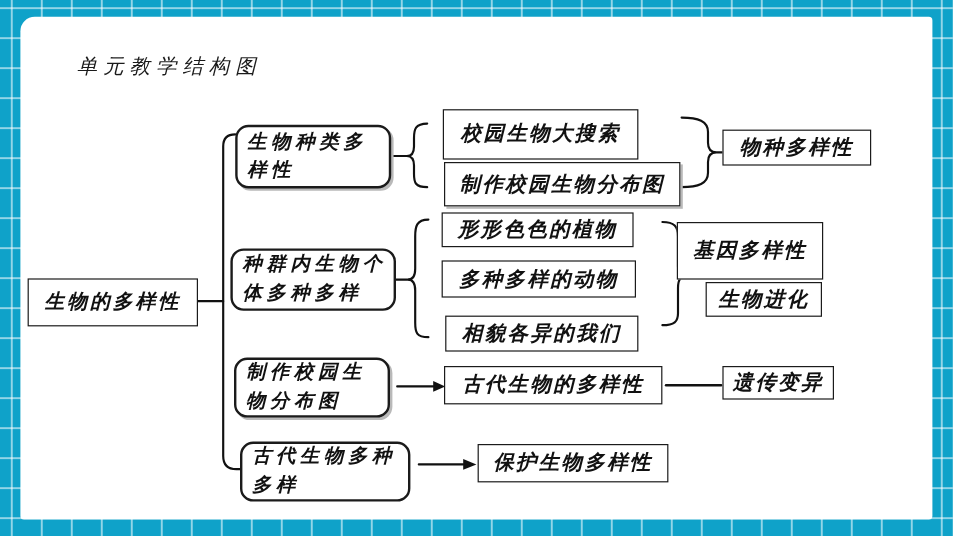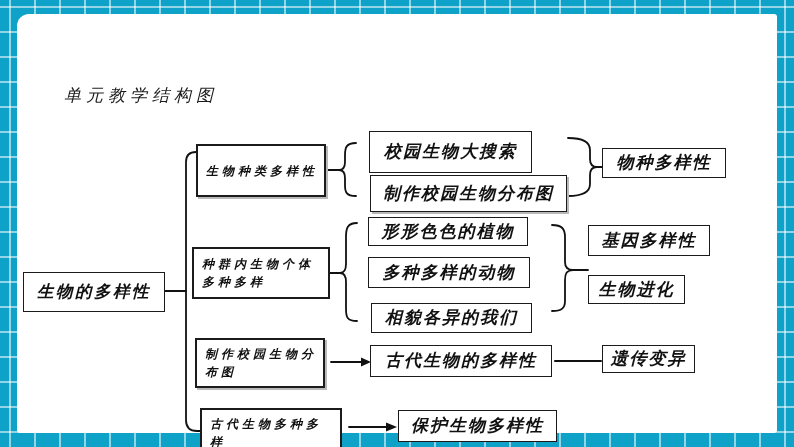--- a/index.html
+++ b/index.html
@@ -10,38 +10,38 @@
     background-image:
       linear-gradient(to right, rgba(255,255,255,.55) 2px, transparent 2px),
       linear-gradient(to bottom, rgba(255,255,255,.55) 2px, transparent 2px);
     background-size:25px 25px;
     background-position:9px 6px;
   }
   .panel{
     position:absolute;left:17px;top:14px;right:17px;bottom:14px;
     background:#ffffff;border-radius:12px 3px 3px 3px;
   }
-  .content{position:absolute;inset:0;margin-top:40px;}
+  .content{position:absolute;inset:0;}
   .title{
     position:absolute;left:64px;top:44px;
     font-size:17px;letter-spacing:5px;color:#1a1a1a;
     font-style:italic;font-weight:400;white-space:nowrap;
   }
   svg.connectors{position:absolute;left:0;top:0;pointer-events:none;}
   .node{
     position:absolute;box-sizing:border-box;background:#fff;
     border:1.7px solid #1b1b1b;color:#111;
     display:flex;align-items:center;justify-content:center;
     font-style:italic;font-weight:700;
     word-break:break-all;line-height:1.5;
   }
   .branch{
-    font-size:12px;letter-spacing:4px;
+    font-size:16px;letter-spacing:4px;
     justify-content:flex-start;align-items:center;text-align:left;
-    padding:1px 6px 1px 8px;border-width:2px;
+    padding:1px 6px 1px 8px;border-width:2px;border-radius:11px;
   }
   .single{font-size:17px;letter-spacing:2px;white-space:nowrap;}
   .rootnode{font-size:16.5px;letter-spacing:2.5px;white-space:nowrap;}
   .shadowed{box-shadow:2px 2px 0 #b9b9b9;}
 </style>
 </head>
 <body>
 
 <div class="panel"></div>
 
@@ -74,17 +74,17 @@
 
   <div class="node single" style="left:369px;top:91px;width:163px;height:42px">校园生物大搜索</div>
   <div class="node single shadowed" style="left:370px;top:135px;width:197px;height:37px">制作校园生物分布图</div>
   <div class="node single" style="left:368px;top:177px;width:160px;height:29px">形形色色的植物</div>
   <div class="node single" style="left:368px;top:217px;width:162px;height:31px">多种多样的动物</div>
   <div class="node single" style="left:371px;top:263px;width:161px;height:30px">相貌各异的我们</div>
   <div class="node single" style="left:370px;top:305px;width:182px;height:32px">古代生物的多样性</div>
   <div class="node single" style="left:398px;top:370px;width:159px;height:32px">保护生物多样性</div>
 
   <div class="node single" style="left:602px;top:108px;width:124px;height:30px">物种多样性</div>
-  <div class="node single" style="left:588px;top:185px;width:122px;height:31px">基因多样性</div>
+  <div class="node single" style="left:564px;top:185px;width:122px;height:48px">基因多样性</div>
   <div class="node single" style="left:588px;top:235px;width:97px;height:29px">生物进化</div>
   <div class="node single" style="left:602px;top:305px;width:93px;height:28px">遗传变异</div>
 
 </div>
 
 </body></html>

